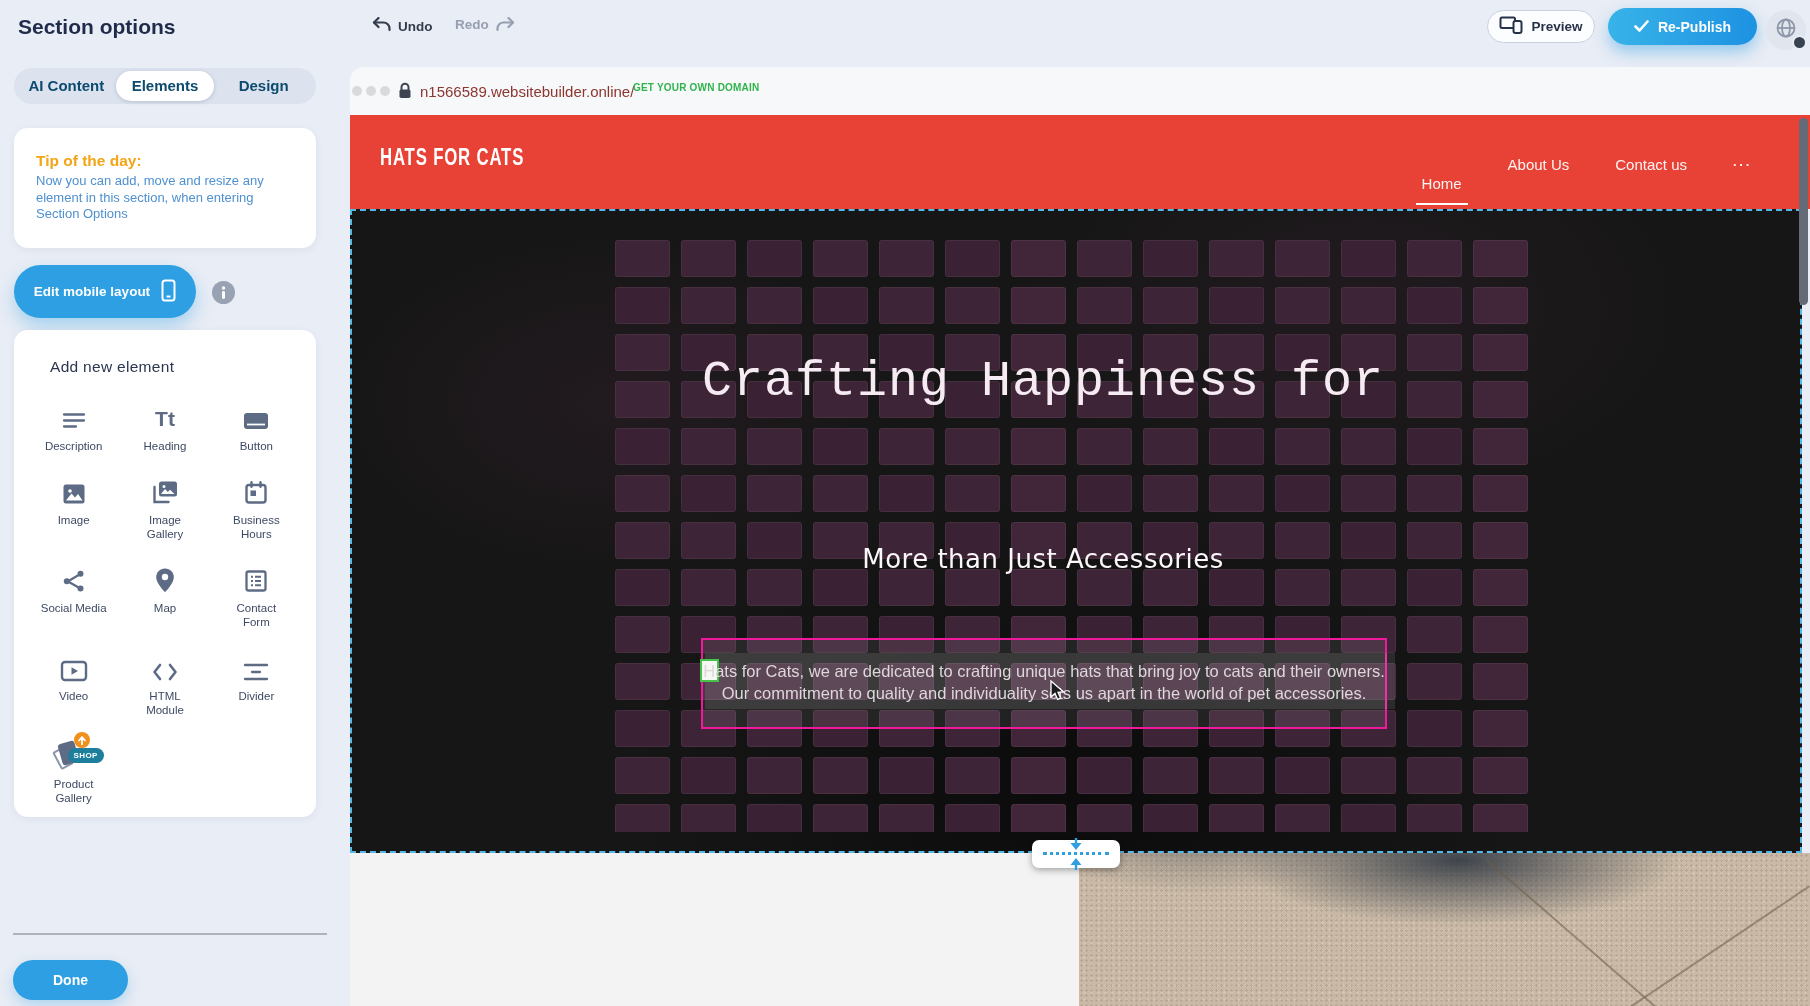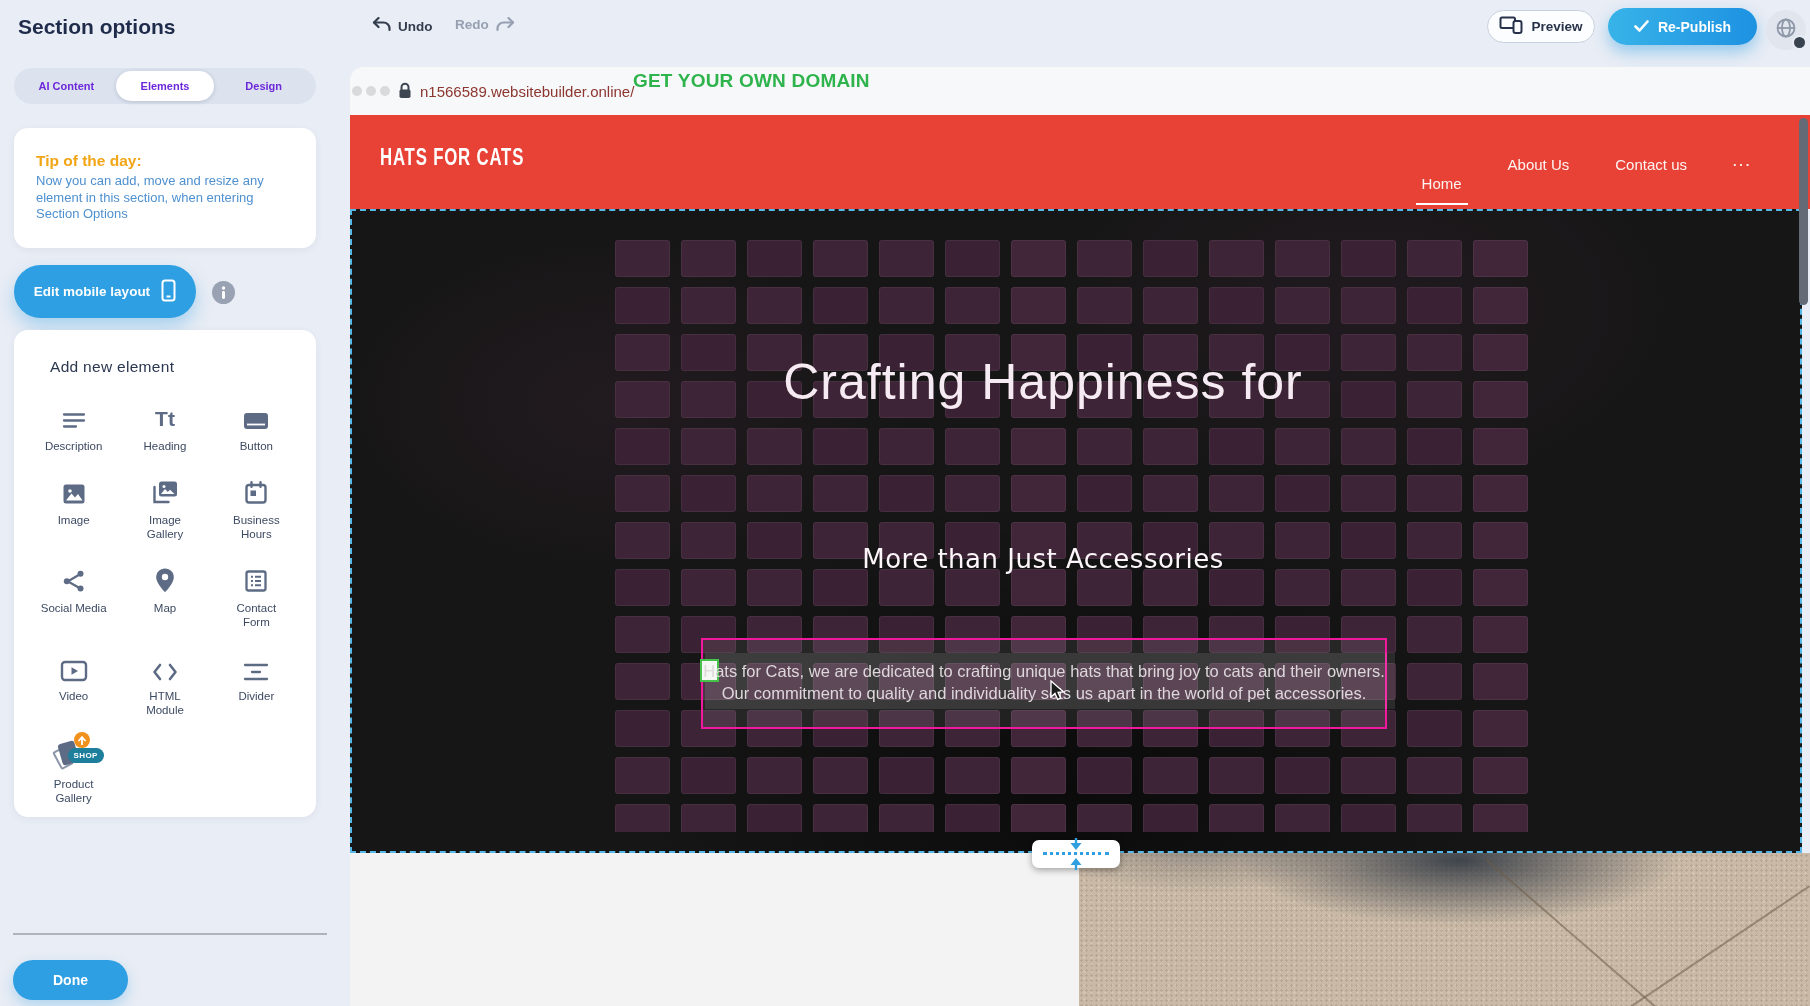--- a/index.html
+++ b/index.html
@@ -21,21 +21,21 @@
         display:flex;align-items:center;justify-content:center;gap:9px;cursor:pointer;
         box-shadow:0 7px 16px rgba(45,158,226,.45);}
   .globe-btn{left:1766px;top:10px;width:40px;height:40px;border-radius:50%;background:#e0e5ee;
         display:flex;align-items:center;justify-content:center;cursor:pointer;}
   .globe-dot{position:absolute;right:-1px;bottom:0;width:11px;height:11px;border-radius:50%;
         background:#39424f;border:2px solid #e9edf5;}
 
   
   .tabs{left:14px;top:68px;width:302px;height:36px;background:#dce3ef;border-radius:18px;
         display:flex;align-items:center;padding:0 3px;box-sizing:border-box;}
-  .tab{flex:1;text-align:center;font-size:11px;font-weight:700;color:#6d28d9;height:30px;
+  .tab{flex:1;text-align:center;font-size:15px;font-weight:700;color:#0c4a6e;height:30px;
         line-height:30px;border-radius:15px;cursor:pointer;}
   .tab.active{background:#fff;box-shadow:0 1px 4px rgba(20,30,60,.18);}
   .tip-card{left:14px;top:128px;width:302px;height:120px;background:#fff;border-radius:14px;
         box-shadow:0 2px 8px rgba(30,40,90,.06);box-sizing:border-box;padding:24px 22px 0 22px;}
   .tip-title{color:#f2a516;font-size:15.5px;font-weight:700;margin-bottom:3px;}
   .tip-body{color:#4e90d0;font-size:13px;line-height:16.5px;width:252px;}
   .edit-mobile-btn{left:14px;top:265px;width:182px;height:53px;border-radius:27px;background:#2d9fe2;
         color:#fff;font-weight:700;font-size:13.5px;display:flex;align-items:center;justify-content:center;
         gap:11px;cursor:pointer;box-shadow:0 9px 18px rgba(45,159,226,.35);}
   .info-btn{left:212px;top:281px;width:23px;height:23px;border-radius:50%;background:#99a2b3;
@@ -62,21 +62,21 @@
   .panel-divider{left:13px;top:933px;width:314px;height:2px;background:#9aa0ab;opacity:.75;}
   .done-btn{left:13px;top:960px;width:115px;height:40px;border-radius:21px;background:#2d9fe2;color:#fff;
         font-weight:700;font-size:14px;display:flex;align-items:center;justify-content:center;cursor:pointer;
         box-shadow:0 6px 14px rgba(45,159,226,.3);}
 
   
   .browser-bar{left:350px;top:67px;width:1460px;height:48px;background:#f7f8f9;border-top-left-radius:14px;
         border-bottom:1px solid #e8eaec;}
   .win-dot{position:absolute;top:86px;width:10px;height:10px;border-radius:50%;background:#d8dadc;}
   .url-text{left:420px;top:83px;font-size:15px;color:#8d3630;}
-  .domain-cta{left:633px;top:70px;font-size:19px;font-weight:700;color:#2fb44d;letter-spacing:.2px;cursor:pointer;}
+  .domain-cta{left:633px;top:82px;font-size:10px;font-weight:700;color:#2fb44d;letter-spacing:.2px;cursor:pointer;}
   .lock{left:398px;top:82px;}
 
   .site-header{left:350px;top:115px;width:1460px;height:94px;background:#e84237;}
   .site-logo{position:absolute;left:30px;top:30px;color:#fff;font-size:21px;font-weight:700;
         letter-spacing:1px;transform:scaleX(.8) scaleY(1.18);transform-origin:left center;}
   .site-nav{position:absolute;right:52px;top:22px;display:flex;align-items:center;gap:34px;
         color:#fdf4f2;font-size:15px;}
   .nav-item{padding:0 6px 11px 6px;cursor:pointer;border-bottom:2.5px solid transparent;}
   .nav-item.active{border-bottom-color:#fff;margin-top:38px;}
   .nav-more{letter-spacing:2px;font-weight:700;font-size:13px;}
@@ -87,21 +87,21 @@
   .hero-texture{position:absolute;inset:0;
         background:radial-gradient(420px 260px at 18% 30%,rgba(70,40,60,.25),transparent 70%),
                    radial-gradient(500px 300px at 70% 15%,rgba(80,45,70,.18),transparent 70%),
                    radial-gradient(600px 400px at 50% 90%,rgba(0,0,0,.5),transparent 75%);}
   .tiles{position:absolute;left:263px;top:29px;width:928px;height:592px;display:grid;
         grid-template-columns:repeat(14,55px);grid-auto-rows:37px;gap:10px 11px;overflow:hidden;}
   .tile{background:#3d2436;border-radius:3px;box-shadow:inset 0 0 0 1px rgba(255,255,255,.06);}
   .tile:nth-child(3n){background:#3a2133;}
   .tile:nth-child(7n){background:#412639;}
   .hero-heading{position:absolute;left:0;top:130px;width:1382px;text-align:center;color:#f7ebf3;
-        font-family:Liberation Sans, sans-serif;font-size:50px;line-height:82px;letter-spacing:1px;}
+        font-family:Liberation Mono, monospace;font-size:50px;line-height:82px;letter-spacing:1px;}
   .hero-sub{position:absolute;left:0;top:333px;width:1382px;text-align:center;color:#fcf6fa;
         font-family:"DejaVu Sans",sans-serif;font-size:26px;letter-spacing:.5px;}
   .selection-box{position:absolute;left:349px;top:427px;width:686px;height:91px;box-sizing:border-box;
         border:2px solid #f0189c;background:rgba(220,205,218,.10);}
   .selection-band{position:absolute;left:2px;right:-10px;top:13px;height:56px;background:rgba(255,255,255,.10);}
   .para{position:absolute;left:0;top:21px;width:100%;text-align:center;color:#ded7db;
         font-size:16.5px;line-height:21.5px;}
   .green-handle{position:absolute;left:-3px;top:19px;width:15px;height:19px;background:#f4f7f4;
         border:2.5px solid #46c24a;box-sizing:content-box;cursor:grab;}
   .resize-handle{position:absolute;left:680px;top:629px;width:88px;height:28px;background:#fff;border-radius:7px;

